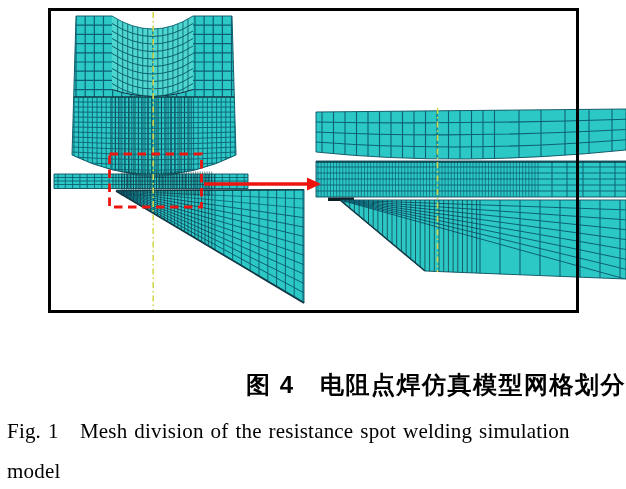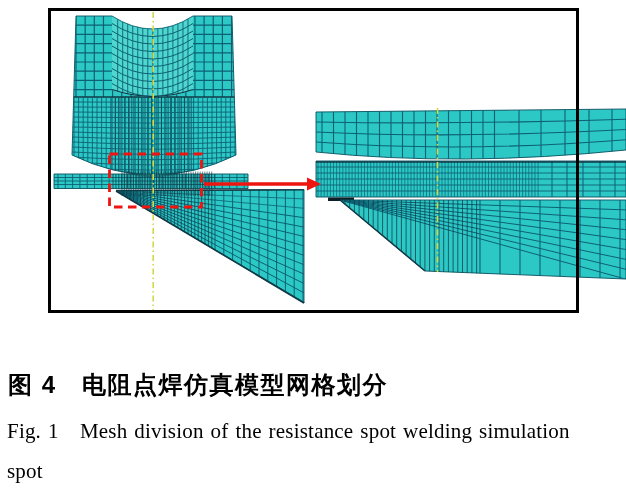--- a/index.html
+++ b/index.html
@@ -1,19 +1,19 @@
 <!DOCTYPE html>
 <html><head>
 <meta charset="utf-8">
 <style>
   html,body{margin:0;padding:0;background:#ffffff;}
   #page{position:relative;width:626px;height:489px;background:#ffffff;overflow:hidden;
         font-family:"Liberation Sans",sans-serif;}
   #figure-svg{position:absolute;left:0;top:0;}
-  .caption-zh{position:absolute;left:0;top:369px;width:626px;text-align:left;
+  .caption-zh{position:absolute;left:0;top:369px;width:626px;text-align:right;
       font-family:"Liberation Sans",sans-serif;font-size:24px;font-weight:700;color:#000;
       letter-spacing:1.5px;padding-left:8px;box-sizing:border-box;white-space:pre;}
   .caption-en{position:absolute;left:7px;color:#000;
       font-family:"Liberation Serif",serif;font-size:21px;font-weight:400;
       letter-spacing:0.2px;word-spacing:1.5px;white-space:pre;}
   .caption-en.line1{top:417px;}
   .caption-en.line2{top:459px;}
 </style>
 </head>
 <body>
@@ -511,14 +511,14 @@
 
     <rect x="109.5" y="154" width="92" height="53" fill="none" stroke-width="2.8" stroke-dasharray="8.5 5.5" stroke="#ee1511"></rect>
     <line x1="204" y1="184" x2="307" y2="184" stroke-width="3.6" stroke="#ee1511"></line>
     <polygon points="307,177.5 321,184 307,190.5" fill="#ee1511"></polygon>
 
     <rect x="49.5" y="9.5" width="528" height="302" fill="none" stroke-width="3" stroke="#000000"></rect>
   </svg>
 
   <div class="caption-zh">图 4　电阻点焊仿真模型网格划分</div>
   <div class="caption-en line1">Fig. 1　Mesh division of the resistance spot welding simulation</div>
-  <div class="caption-en line2">spot</div>
+  <div class="caption-en line2">model</div>
 </div>
 
 </body></html>

